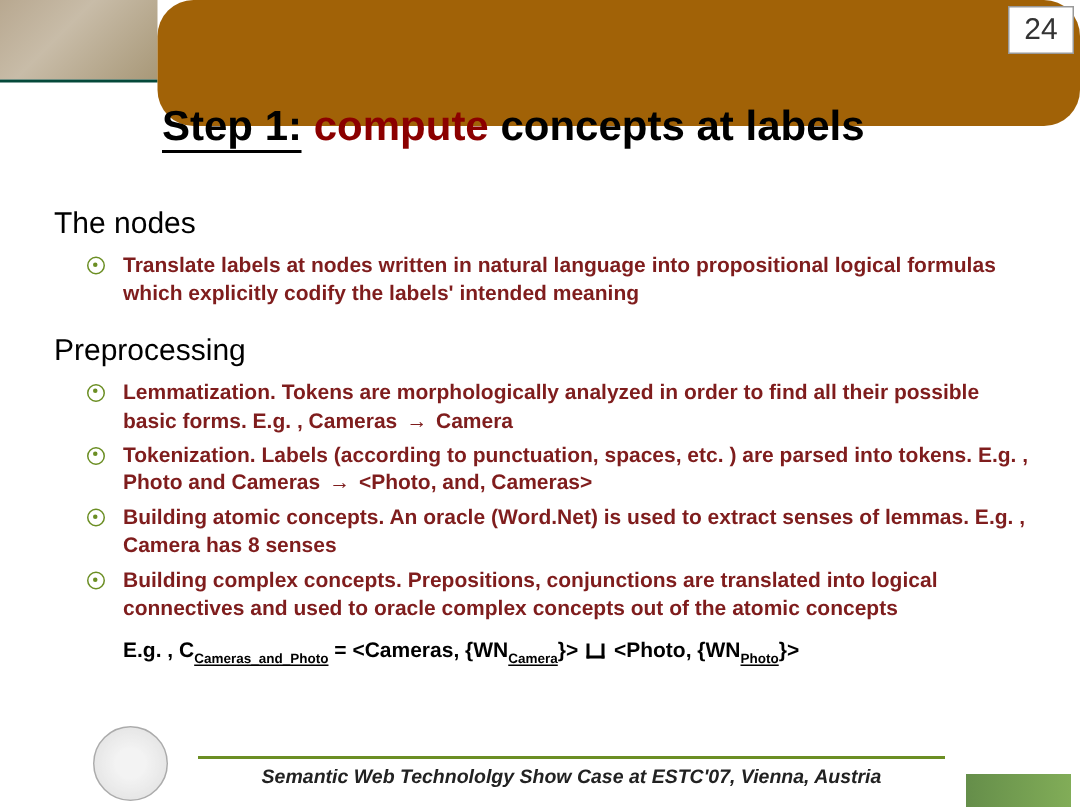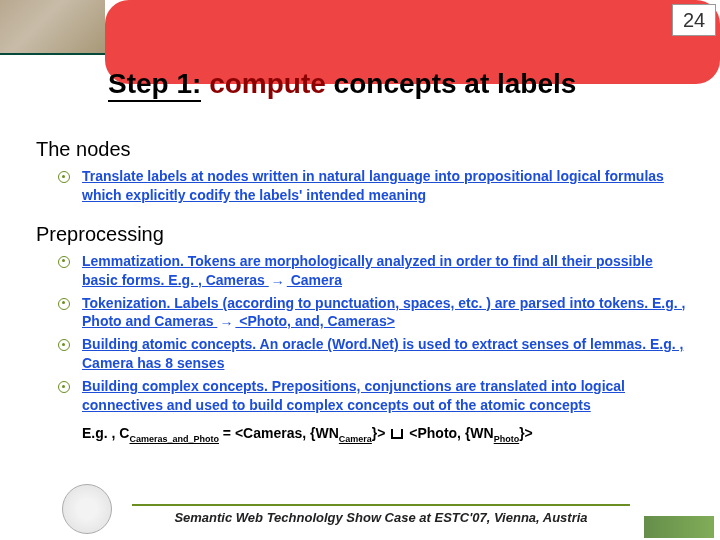--- a/index.html
+++ b/index.html
@@ -15,21 +15,21 @@
     position: relative;
     height: 80px;
     width: 100%;
   }
   .header-green {
     position: absolute;
     left: 105px;
     top: 0;
     right: 0;
     height: 84px;
-    background: #ef4444;
+    background: #a16207;
     border-radius: 24px;
   }
   .page-num-box {
     position: absolute;
     top: 4px;
     right: 4px;
     width: 44px;
     height: 32px;
     background: #fff;
     border: 1px solid #999;
@@ -70,25 +70,24 @@
     margin-bottom: 6px;
   }
   .bullets {
     list-style: none;
     padding-left: 40px;
   }
   .bullets li {
     position: relative;
     font-size: 14px;
     font-weight: bold;
-    color: #1d4ed8;
+    color: #7f1d1d;
     line-height: 1.35;
     margin-bottom: 4px;
     padding-left: 6px;
-    text-decoration: underline;
   }
   .bullets li::before {
     content: "";
     position: absolute;
     left: -18px;
     top: 4px;
     width: 10px;
     height: 10px;
     border: 1.6px solid #6b8e23;
     border-radius: 50%;
@@ -199,21 +198,21 @@
 
   <div class="section-head" style="margin-top:18px">Preprocessing</div>
   <ul class="bullets">
     <li>
       <span>Lemmatization. Tokens are morphologically analyzed in order to find all their possible basic forms. E.g. , Cameras </span><span class="arrow">→</span><span> Camera</span>
     </li>
     <li>
       <span>Tokenization. Labels (according to punctuation, spaces, etc. ) are parsed into tokens. E.g. , Photo and Cameras </span><span class="arrow">→</span><span> &lt;Photo, and, Cameras&gt;</span>
     </li>
     <li>Building atomic concepts. An oracle (Word.Net) is used to extract senses of lemmas. E.g. , Camera has 8 senses</li>
-    <li>Building complex concepts. Prepositions, conjunctions are translated into logical connectives and used to build complex concepts out of the atomic concepts</li>
+    <li>Building complex concepts. Prepositions, conjunctions are translated into logical connectives and used to oracle complex concepts out of the atomic concepts</li>
   </ul>
 
   <div class="example-line">
     <span>E.g. , C</span><span class="sub">Cameras_and_Photo</span><span>  =  &lt;Cameras, {WN</span><span class="sub">Camera</span><span>}&gt; </span><span class="sqcap"></span><span> &lt;Photo, {WN</span><span class="sub">Photo</span><span>}&gt;</span>
   </div>
 
 </div>
 
 <div class="footer">
   <div class="footer-logo-left"></div>

